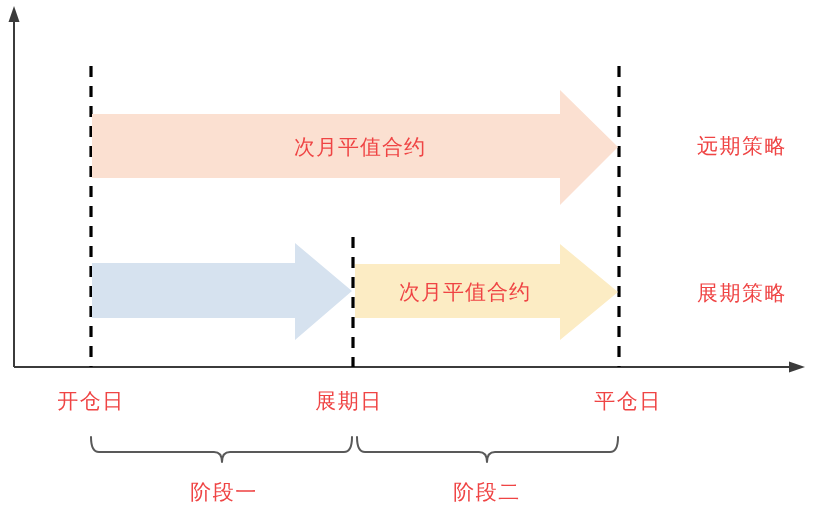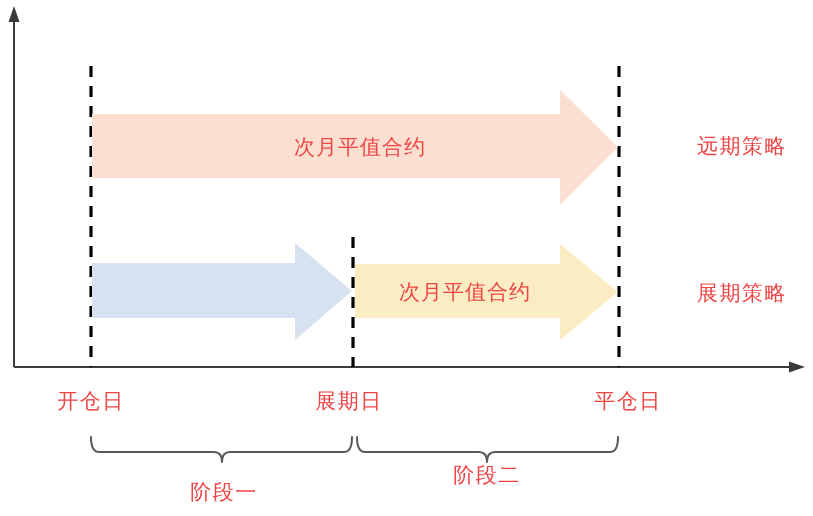--- a/index.html
+++ b/index.html
@@ -107,15 +107,15 @@
   <div class="txt strategy-label" style="left:742px; top:146px;">远期策略</div>
 
   <div class="txt date-label" style="left:91px; top:401px;">开仓日</div>
 
   <div class="txt date-label" style="left:349px; top:401px;text-align:right;">展期日</div>
 
   <div class="txt date-label" style="left:600px; top:401px;margin-left:28px;">平仓日</div>
 
   <div class="txt phase-label" style="left:224px; top:492px;">阶段一</div>
 
-  <div class="txt phase-label" style="left:487px; top:475px;">阶段二</div>
+  <div class="txt phase-label" style="left:487px; top:492px;">阶段二</div>
 
 </div>
 
 </body></html>

